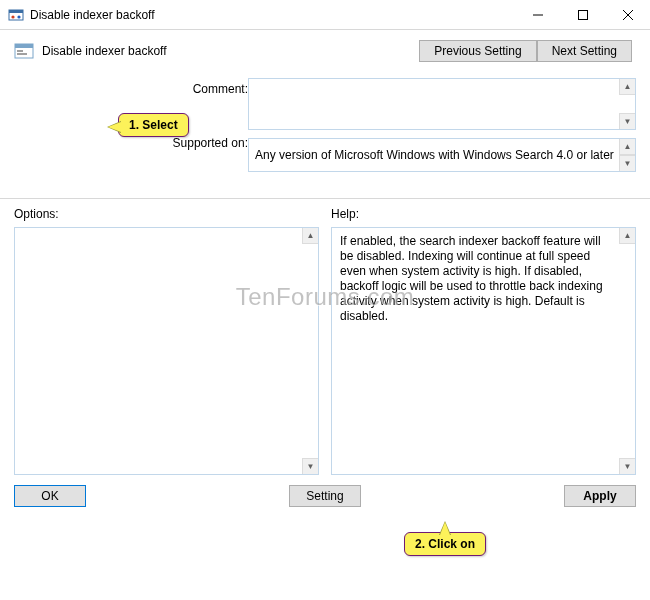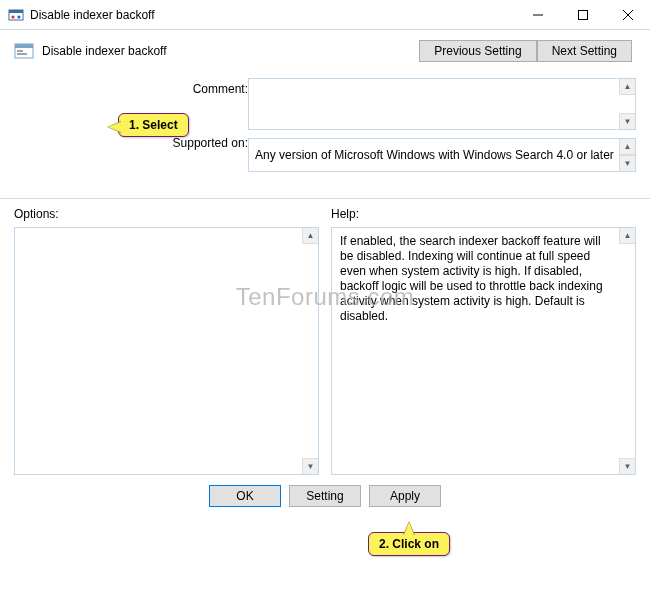--- a/index.html
+++ b/index.html
@@ -26,21 +26,21 @@
   .scroll-arrow.up { top: 0; border-bottom: 1px solid #dcdcdc; }
   .scroll-arrow.down { bottom: 0; border-top: 1px solid #dcdcdc; }
   .comment-box { height: 52px; }
   .supported-box { height: 34px; display: flex; align-items: center; }
   .divider { height: 1px; background: #d8d8d8; margin: 6px 0 4px 0; }
   .bottom-section { display: flex; padding: 4px 14px 0 14px; gap: 12px; }
   .col { flex: 1; display: flex; flex-direction: column; }
   .col-label { height: 20px; color: #000; }
   .big-box { flex: 1; border: 1px solid #c2d7ea; background: #fff; position: relative; padding: 6px 20px 6px 8px; color: #000; line-height: 15px; }
   .big-box .scroll-arrow { background: #f0f0f0; }
-  .bottom-bar { display: flex; justify-content: center; padding: 10px 14px 12px 14px; gap: 8px; }
+  .bottom-bar { display: flex; justify-content: space-between; padding: 10px 14px 12px 14px; gap: 8px; }
   .btn.default { border-color: #0078d7; }
   .callout { position: absolute; background: #fcf25a; border: 1px solid #701a75; border-radius: 6px; padding: 4px 10px; font-weight: bold; color: #000; box-shadow: 1px 1px 2px rgba(0,0,0,0.2); white-space: nowrap; }
   .callout::before { content: ""; position: absolute; left: -18px; top: 50%; margin-top: -4px; border: 6px solid transparent; border-right: 14px solid #9a9a3a; }
   .callout::after { content: ""; position: absolute; left: -16px; top: 50%; margin-top: -3px; border: 5px solid transparent; border-right: 13px solid #fcf25a; }
   .callout.up-arrow::before { left: 50%; top: -18px; margin-left: -6px; margin-top: 0; border: 6px solid transparent; border-bottom: 14px solid #9a9a3a; }
   .callout.up-arrow::after { left: 50%; top: -16px; margin-left: -5px; margin-top: 0; border: 5px solid transparent; border-bottom: 13px solid #fcf25a; }
   .watermark { position: absolute; top: 50%; left: 50%; transform: translate(-50%, -60%); font-size: 24px; color: rgba(120,120,120,0.45); font-weight: 500; pointer-events: none; letter-spacing: 0.5px; text-shadow: 0 1px 0 rgba(255,255,255,0.6); }
   .bottom-wrap { height: 316px; display: flex; flex-direction: column; }
 </style>
 </head>
@@ -127,20 +127,20 @@
       <div class="big-box">
         <span>If enabled, the search indexer backoff feature will be disabled. Indexing will continue at full speed even when system activity is high. If disabled, backoff logic will be used to throttle back indexing activity when system activity is high. Default is disabled.</span>
         <div class="scroll-arrow up">▲</div>
         <div class="scroll-arrow down">▼</div>
       </div>
     </div>
   </div>
   <div class="bottom-bar">
     <div class="btn default" style="width:72px;">OK</div>
     <div class="btn" style="width:72px;">Setting</div>
-    <div class="btn" style="width:72px;">Apply</div>
+    <div class="btn" style="width:72px;font-weight:bold;">Apply</div>
   </div>
 </div>
 
 <div class="callout" style="top:113px; left:118px;">1. Select</div>
-<div class="callout up-arrow" style="top: 532px; left: 368px;">2. Click on</div>
+<div class="callout up-arrow" style="top: 532px; left: 404px;">2. Click on</div>
 
 <div class="watermark">TenForums.com</div>
 
 </body></html>

